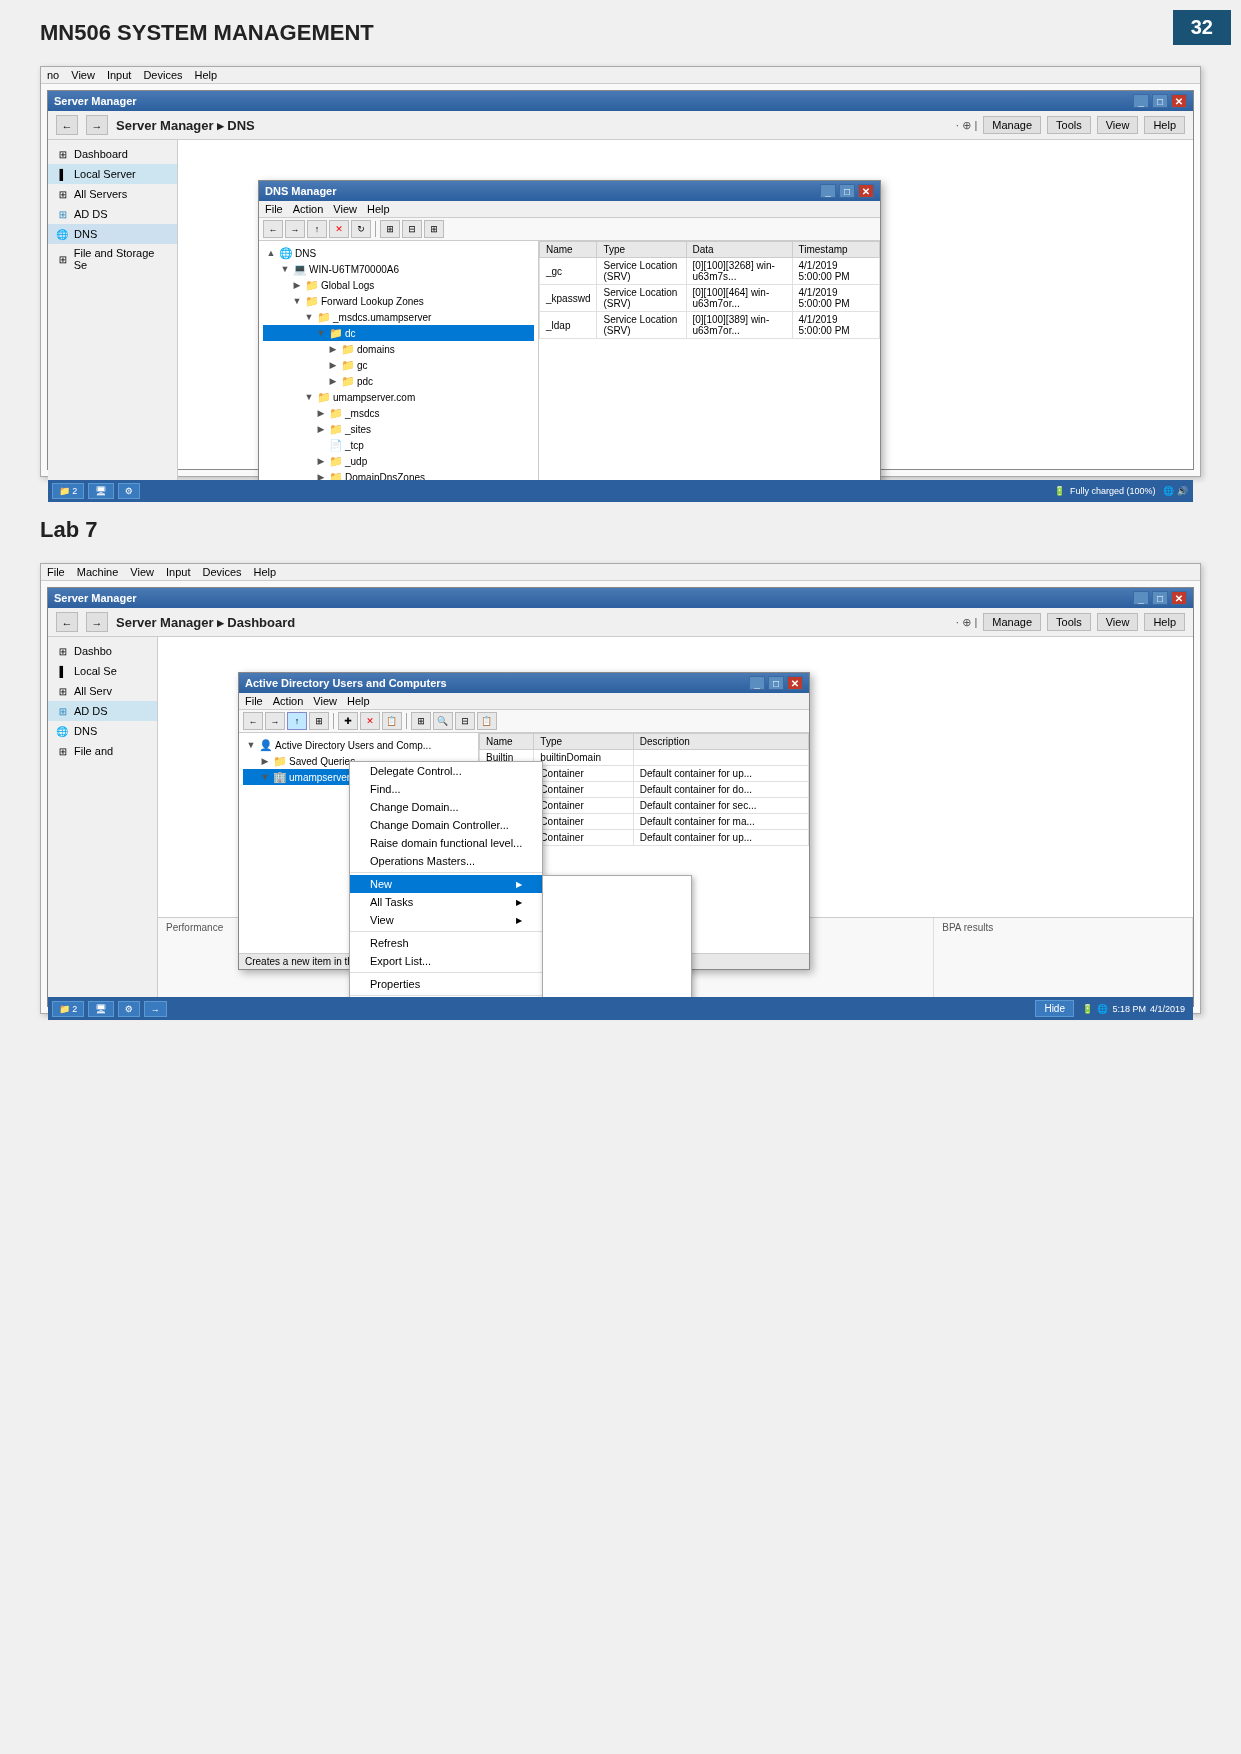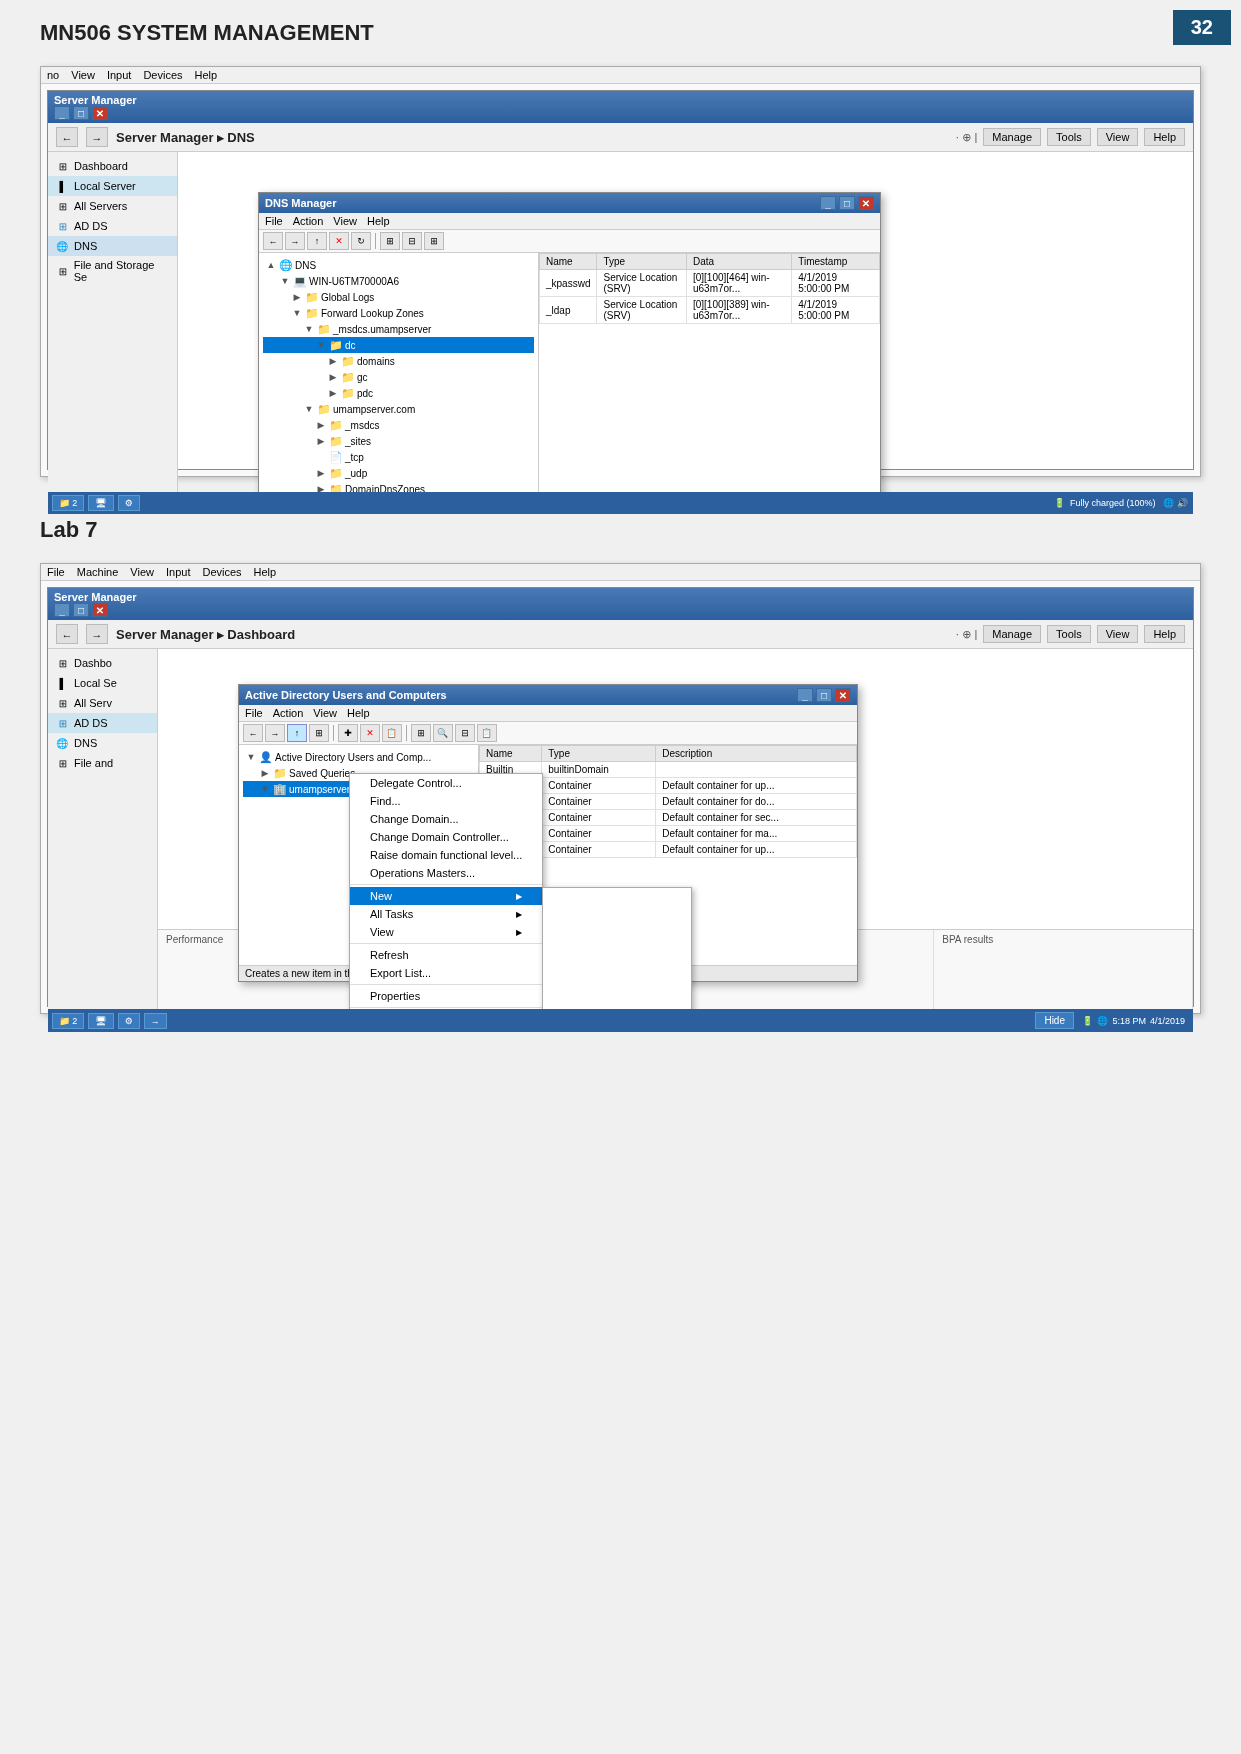--- a/index.html
+++ b/index.html
@@ -55,26 +55,25 @@
     .server-manager-window {
       border: 1px solid #888;
       background: white;
       position: relative;
     }
 
     .titlebar {
       background: linear-gradient(to bottom, #4a7ab5, #2c5f9e);
       color: white;
       display: flex;
-      align-items: flex-start;
+      align-items: center;
       justify-content: space-between;
       padding: 3px 6px;
       font-size: 11px;
       font-weight: bold;
-      flex-direction: column;
     }
 
     .titlebar-controls {
       display: flex;
       gap: 3px;
     }
 
     .titlebar-btn {
       background: #5a8dc0;
       border: 1px solid #3a6a9f;
@@ -316,21 +315,21 @@
     .sm-content {
       display: flex;
       height: 360px;
     }
 
     
     .aduc-window {
       position: absolute;
       top: 35px;
       left: 80px;
-      width: 620px;
+      width: 572px;
       background: white;
       border: 1px solid #888;
       z-index: 10;
       box-shadow: 3px 3px 8px rgba(0,0,0,0.3);
     }
 
     
     .context-menu {
       position: absolute;
       top: 90px;
@@ -679,20 +678,26 @@
               <table class="results-table">
                 <thead>
                   <tr>
                     <th>Name</th>
                     <th>Type</th>
                     <th>Data</th>
                     <th>Timestamp</th>
                   </tr>
                 </thead>
                 <tbody id="dns-results-body">
+                <tr>
+      <td>_gc</td>
+      <td>Service Location (SRV)</td>
+      <td>[0][100][3268] win-u63m7s...</td>
+      <td>4/1/2019 5:00:00 PM</td>
+    </tr>
                     <tr>
       <td>_kpasswd</td>
       <td>Service Location (SRV)</td>
       <td>[0][100][464] win-u63m7or...</td>
       <td>4/1/2019 5:00:00 PM</td>
     </tr>
                     <tr>
       <td>_ldap</td>
       <td>Service Location (SRV)</td>
       <td>[0][100][389] win-u63m7or...</td>

